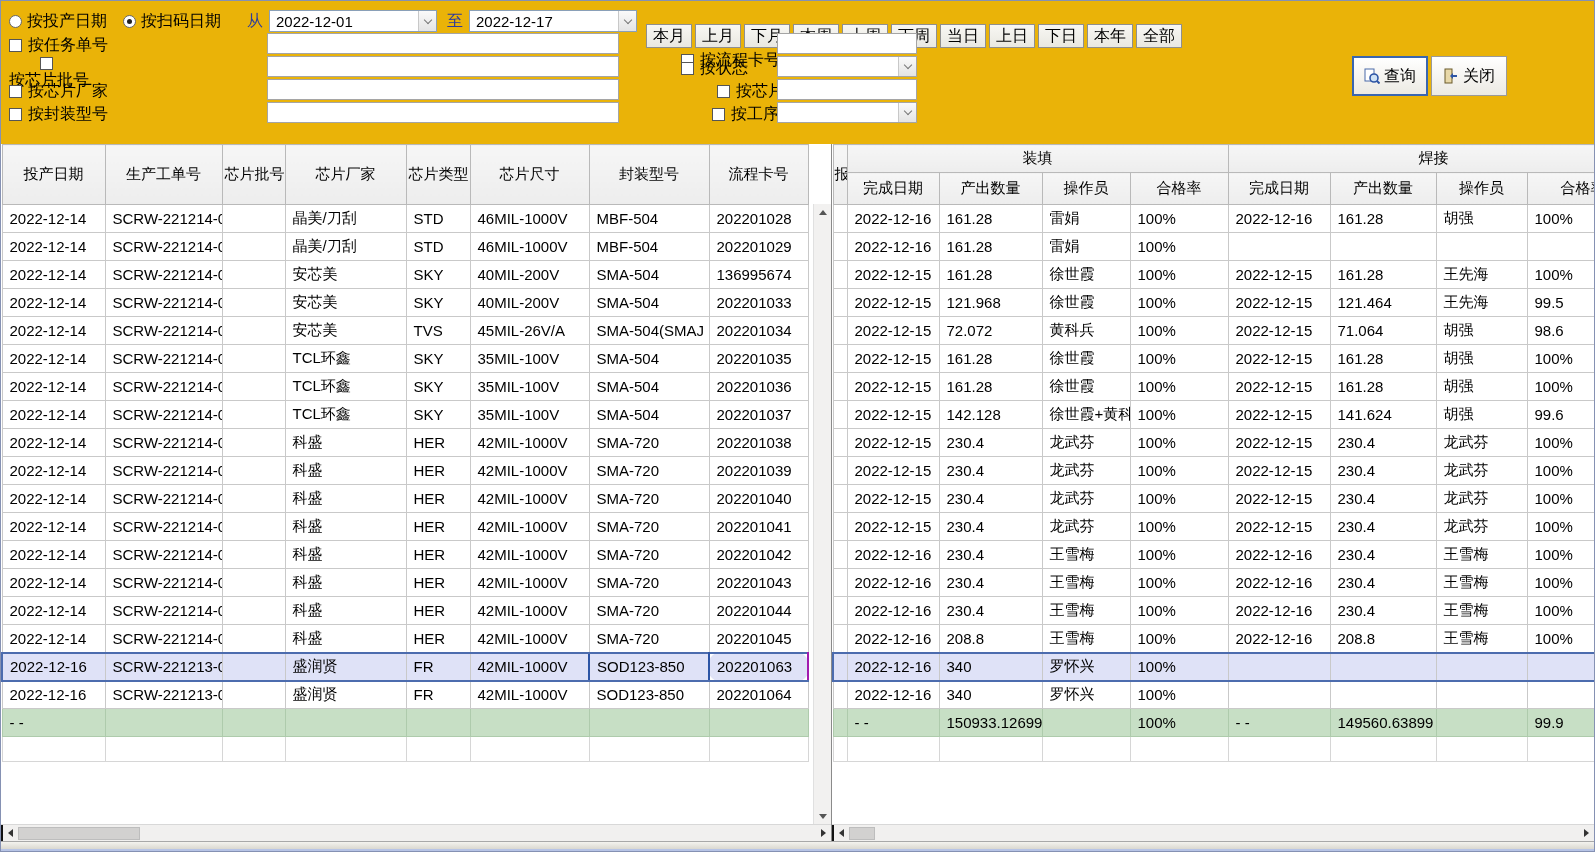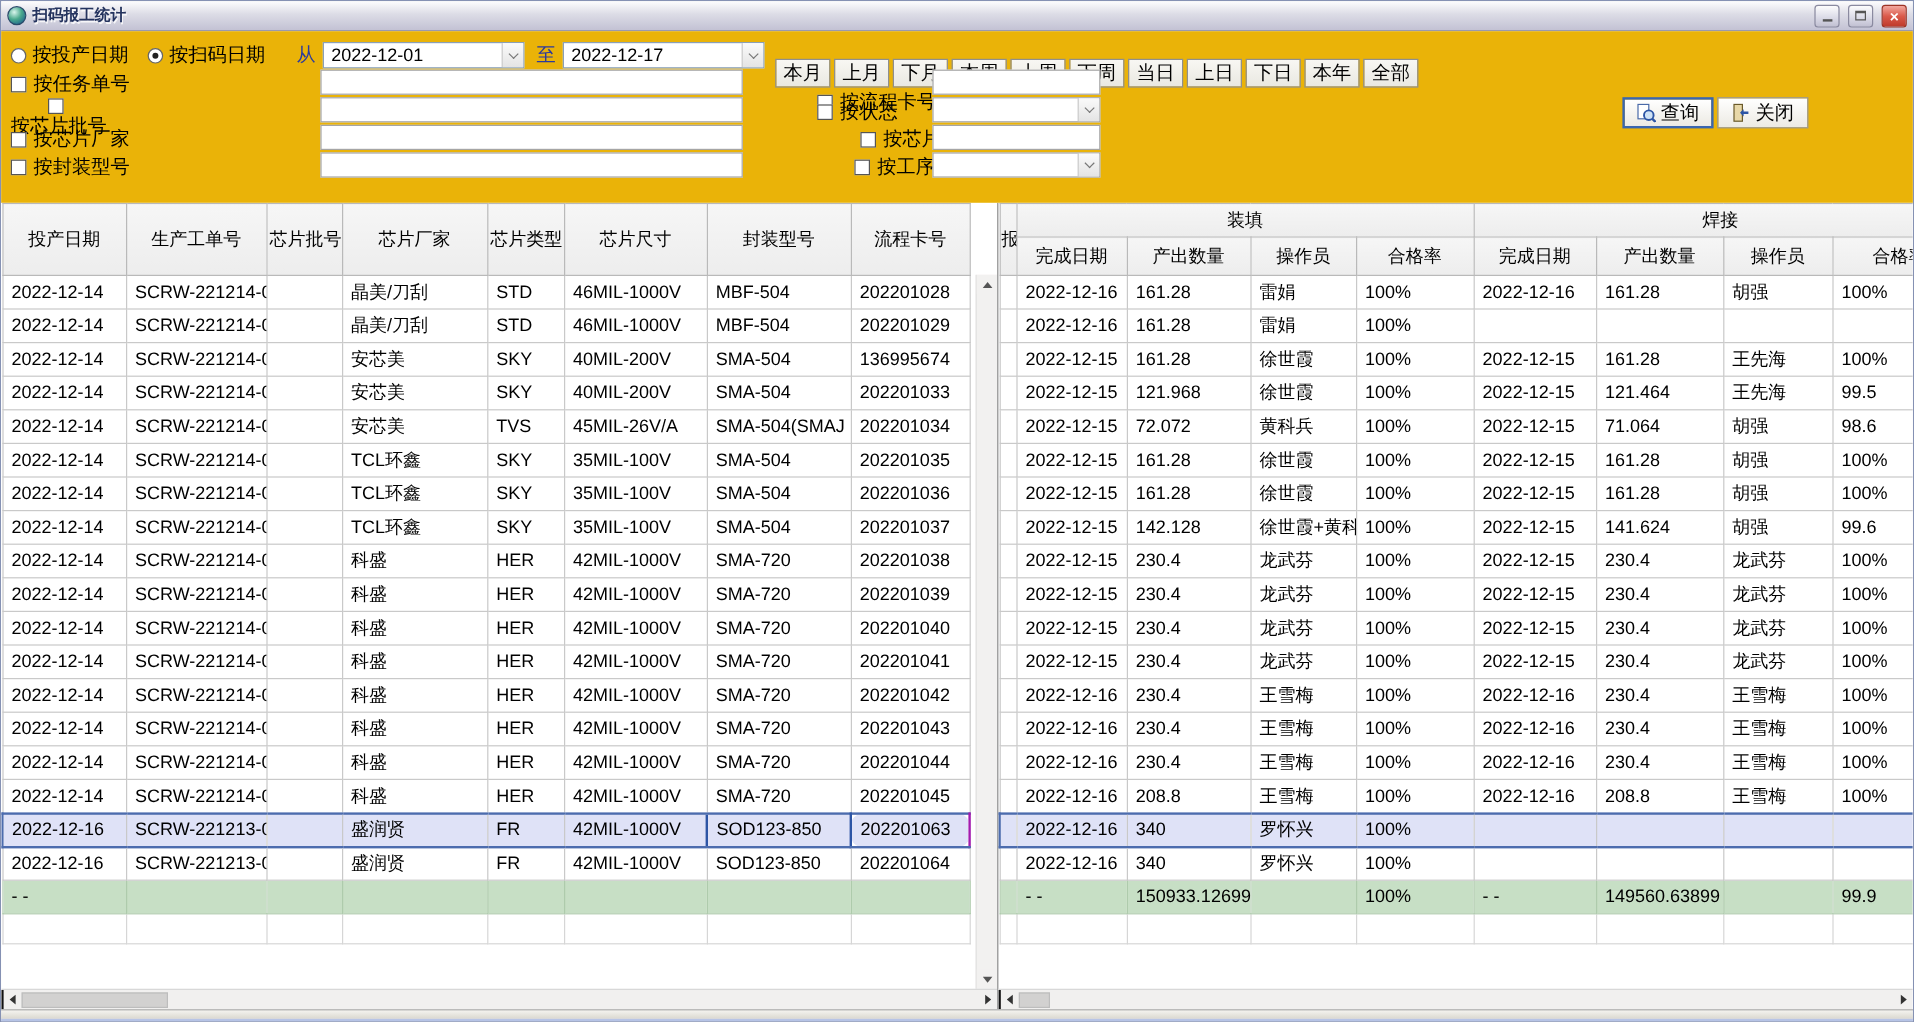--- a/index.html
+++ b/index.html
@@ -77,21 +77,21 @@
   .ftext {
     position:absolute; height:21px; border:1px solid #a5a5a5; background:#fff;
     font-size:15px; padding:0 4px; font-family:inherit;
   }
   .fselect {
     position:absolute; height:21px; border:1px solid #a5a5a5; background:#fff;
     display:flex; align-items:center;
   }
   .actions { position:absolute; top:55px; right:87px; display:flex; }
   .abtn {
-    width:76px; height:26px; margin-left:3px;
+    width:76px; height:40px; margin-left:3px;
     display:flex; align-items:center; justify-content:center; gap:4px;
     font-size:16px; font-family:inherit;
     background:linear-gradient(#ffffff,#eceae3);
   }
   .abtn.primary { border:2px solid #3a66b0; }
   .abtn.normal  { border:1px solid #9a9a9a; }
   
   .gridarea { flex:1; display:flex; background:#fff; overflow:hidden; }
   .pane { position:relative; overflow:hidden; background:#fff; }
   .pane-left  { width:830px; flex:0 0 830px; }
@@ -145,33 +145,20 @@
     background:linear-gradient(#f4f3ef,#dad8d0);
     border-top:1px solid #a8a8a8; border-bottom:2px solid #b7c4e6;
   }
   .icon-svg { display:block; }
 </style>
 </head>
 <body>
 
 <div class="window">
 
-  <div class="titlebar">
-    <div class="app-icon"></div>
-    <div class="title-text">扫码报工统计</div>
-    <div class="tb-btn">
-        <span class="min-glyph"></span>
-      </div>
-    <div class="tb-btn">
-        <span class="max-glyph"></span>
-      </div>
-    <div class="tb-btn close">
-        <span>×</span>
-      </div>
-  </div>
 
   <div class="filters">
     <div class="frow1">
       <span class="radio-wrap">
         <span class="radio"></span>
         <span>按投产日期</span>
       </span>
       <span class="radio-wrap">
         <span class="radio checked"></span>
         <span>按扫码日期</span>

